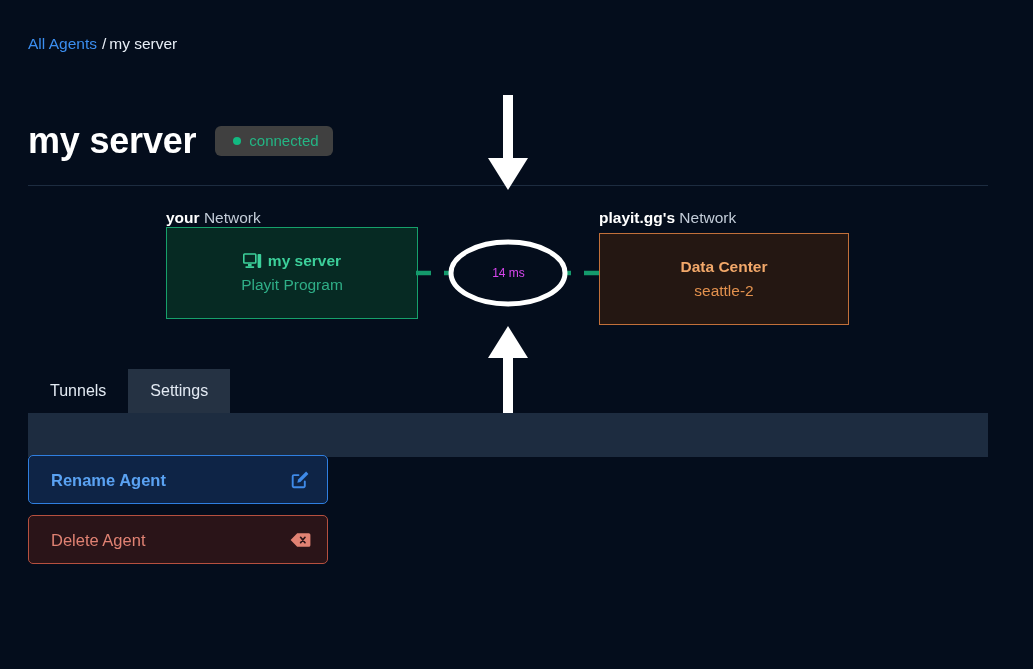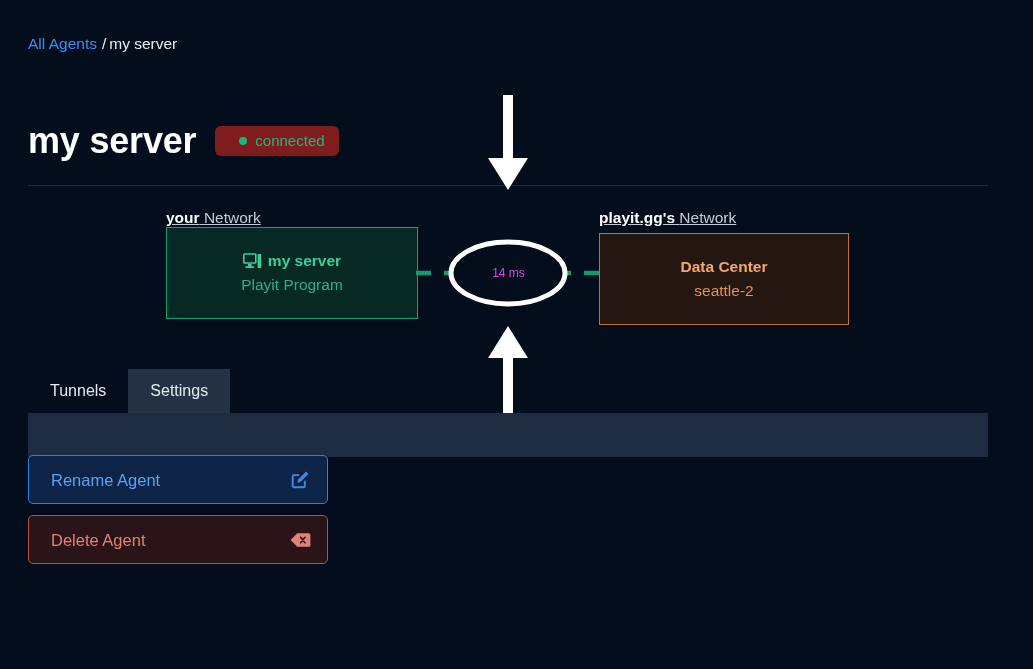--- a/index.html
+++ b/index.html
@@ -54,23 +54,23 @@
     font-size: 36px;
     font-weight: bold;
     color: #ffffff;
     line-height: 44px;
     letter-spacing: -0.2px;
   }
   .status-badge {
     display: inline-flex;
     align-items: center;
     gap: 8px;
-    background: #7f1d1d;
+    background: #404040;
     border-radius: 6px;
-    padding: 6px 14px 7px 24px;
+    padding: 6px 14px 7px 18px;
     height: 30px;
   }
   .status-dot {
     width: 8px;
     height: 8px;
     border-radius: 50%;
     background: #12b981;
     flex: none;
   }
   .status-text {
@@ -106,21 +106,20 @@
     height: 340px;
     pointer-events: none;
   }
 
   .net-label {
     position: absolute;
     font-size: 15.5px;
     line-height: 19px;
     color: #c3ccd8;
     white-space: nowrap;
-    text-decoration: underline;
   }
   .net-label b { color: #ffffff; font-weight: bold; }
   .net-label.left  { left: 166px; top: 118px; }
   .net-label.right { left: 599px; top: 118px; }
 
   .net-box {
     position: absolute;
     border-width: 1.5px;
     border-style: solid;
     display: flex;
@@ -248,20 +247,21 @@
     flex: none;
   }
   .action-btn.routing {
     border-color: #19a06d;
     background: #042a23;
   }
   .action-btn.routing .action-label { color: #2aa97a; }
   .action-btn.rename {
     border-color: #2f7fe0;
     background: #0e2446;
+    font-weight: bold;
   }
   .action-btn.rename .action-label { color: #5aa2f2; }
   .action-btn.delete {
     border-color: #b6503f;
     background: #2a1418;
   }
   .action-btn.delete .action-label { color: #e08273; }
 </style>
 </head>
 <body>

